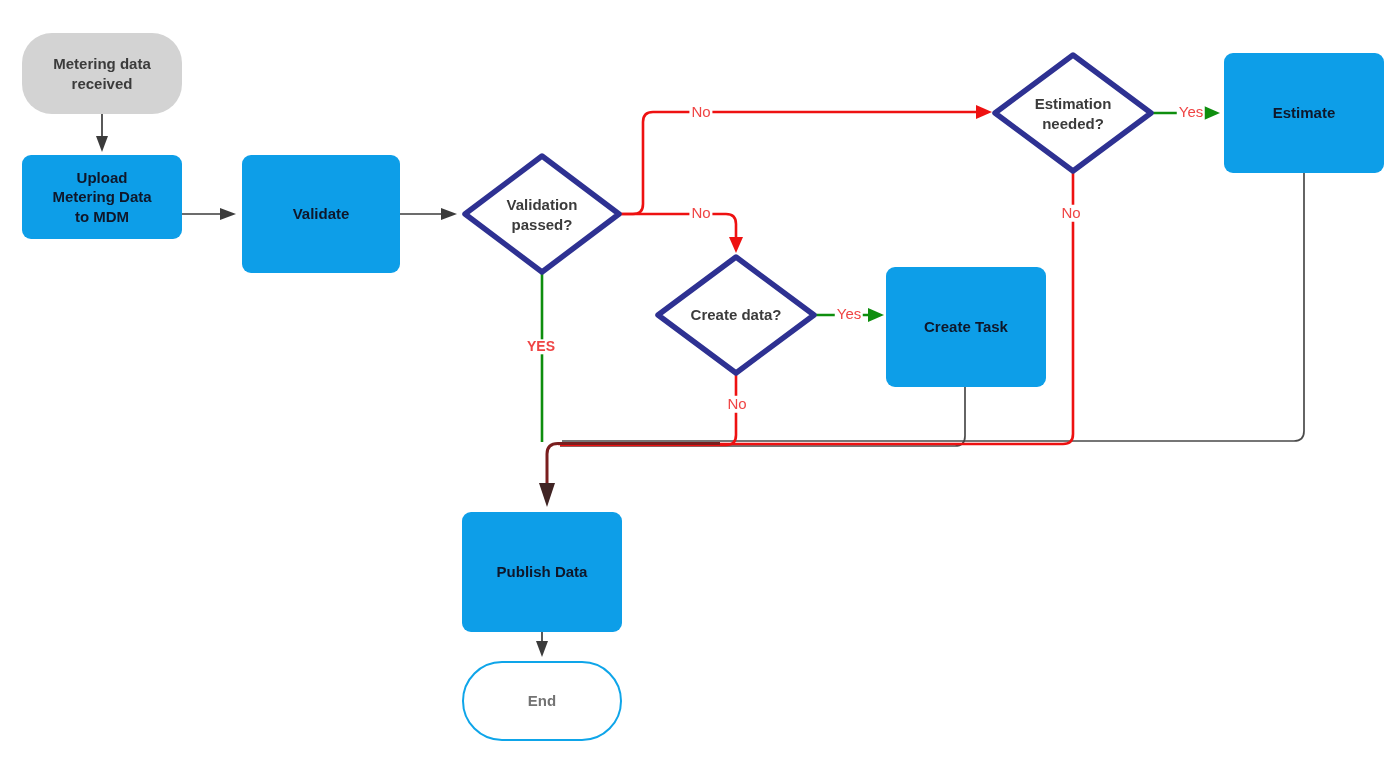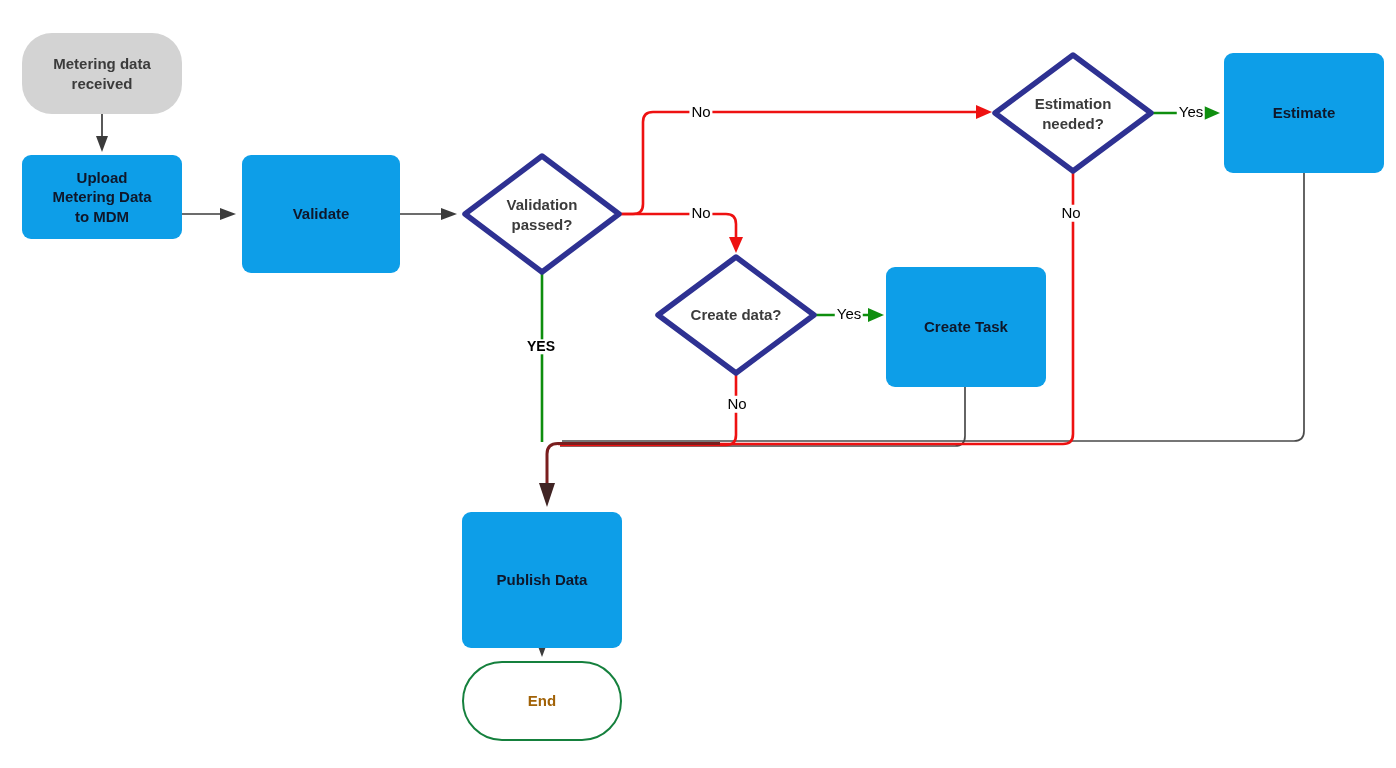--- a/index.html
+++ b/index.html
@@ -39,42 +39,42 @@
     color: #0f172a;
     border-radius: 9px;
   }
   .node--start {
     background: #D3D3D3;
     color: #3B3B3B;
     border-radius: 30px;
   }
   .node--end {
     background: #ffffff;
-    color: #a16207;
-    border: 2px solid #15803d;
+    color: #737373;
+    border: 2px solid #0ea5e9;
     border-radius: 40px;
   }
   .diamond-label {
     position: absolute;
     z-index: 2;
     transform: translate(-50%, -50%);
     text-align: center;
     color: #3B3B3B;
     font-size: 15px;
     line-height: 1.3;
     white-space: pre-line;
     pointer-events: none;
     font-weight: bold;
   }
   .edge-label {
     position: absolute;
     z-index: 3;
     transform: translate(-50%, -50%);
     background: #ffffff;
-    color: #000000;
+    color: #ef4444;
     font-size: 15px;
     line-height: 1.1;
     padding: 0 2px;
     white-space: nowrap;
   }
   .edge-label--bold {
     font-weight: bold;
     font-size: 14px;
   }
 </style>
@@ -134,21 +134,21 @@
   </div>
 
   <div class="node node--process" style="left:1224px; top:53px; width:160px; height:120px;">
     <span>Estimate</span>
   </div>
 
   <div class="node node--process" style="left:886px; top:255px; width:160px; height:120px;margin-top:12px;">
     <span>Create Task</span>
   </div>
 
-  <div class="node node--process" style="left:462px; top:512px; width:160px; height:136px;">
+  <div class="node node--process" style="left:462px; top:512px; width:160px; height:120px;">
     <span>Publish Data</span>
   </div>
 
   <div class="node node--end" style="left:462px; top:661px; width:160px; height:80px;">
     <span>End</span>
   </div>
 
   <div class="diamond-label" style="left:542px; top:214px; width:140px;">Validation
 passed?</div>
   <div class="diamond-label" style="left:1073px; top:113px; width:140px;">Estimation

